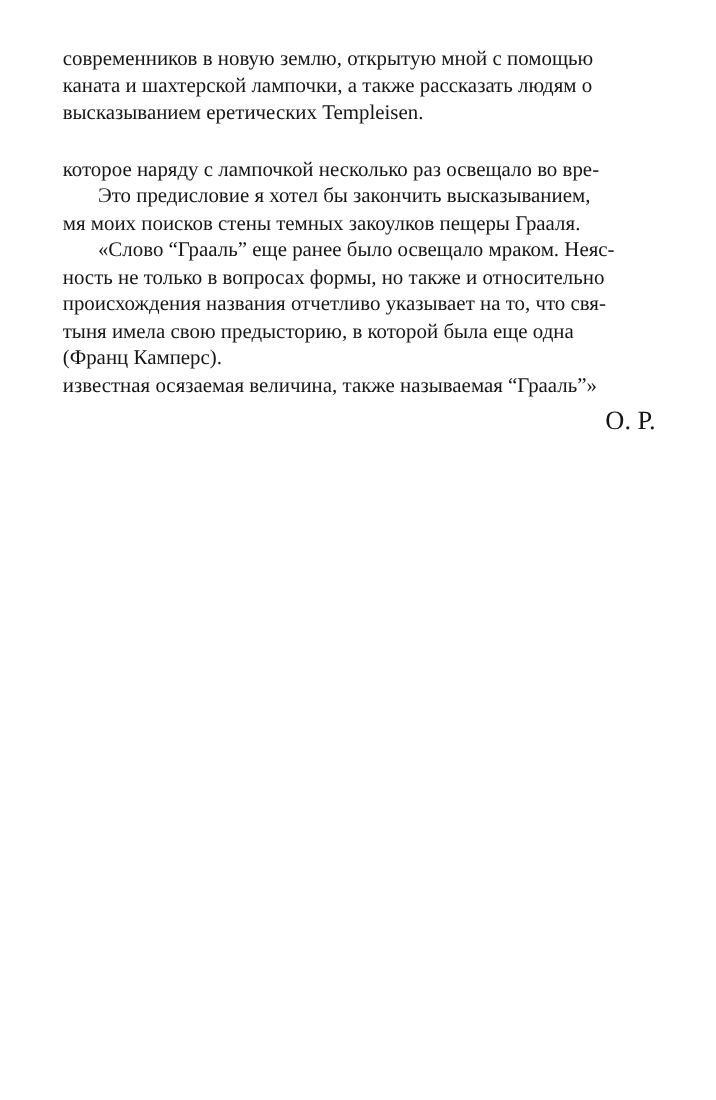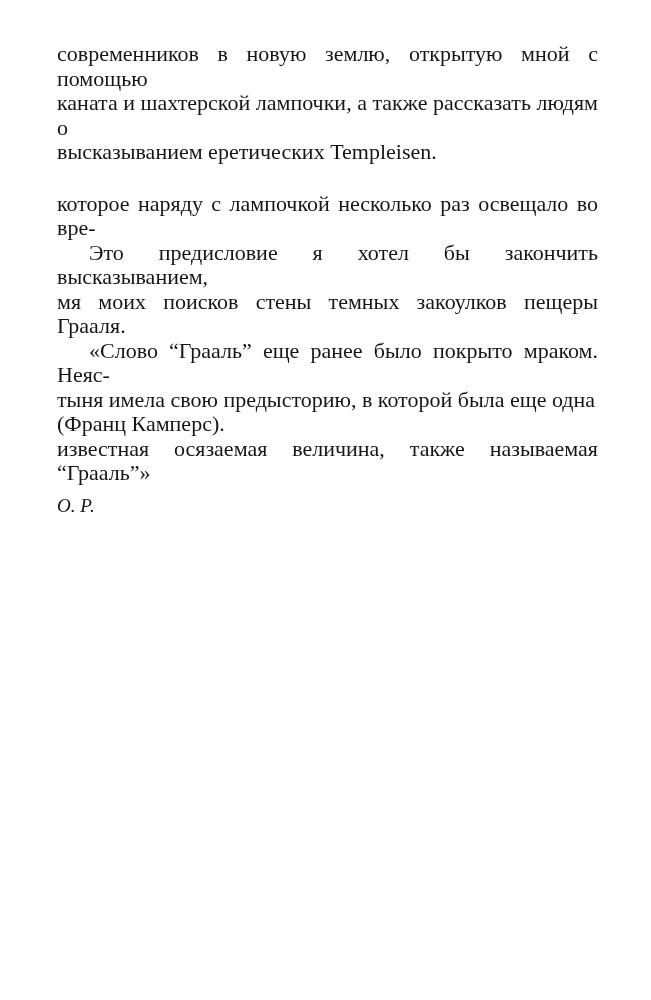--- a/index.html
+++ b/index.html
@@ -16,32 +16,32 @@
       color: #161616;
     }
     .page {
       position: absolute;
       left: 57px;
       top: 42px;
       width: 541px;
     }
     .para {
       margin: 0;
-      font-size: 22px;
+      font-size: 19px;
       line-height: 24.5px;
       text-align: justify;
       text-align-last: left;
     }
     .gap {
       height: 27px;
     }
     .signature {
       margin-top: 8px;
-      font-style: italic;
-      font-size: 19px;
+      text-align: right;
+      font-size: 24px;
       line-height: 24px;
       padding-right: 2px;
     }
     .line {
       display: block;
     }
   </style>
 </head>
 <body>
 
@@ -55,21 +55,23 @@
 
   <div class="gap"></div>
 
   <p class="para">
     <span class="line">которое наряду с лампочкой несколько раз освещало во вре-</span>
     <span class="line" style="text-indent:32px">Это предисловие я хотел бы закончить высказыванием,</span>
     <span class="line">мя моих поисков стены темных закоулков пещеры Грааля.</span>
   </p>
 
   <p class="para">
-    <span class="line" style="text-indent:32px">«Слово “Грааль” еще ранее было покрыто мраком. Неяс-</span>
+    <span class="line" style="text-indent:32px">«Слово “Грааль” еще ранее было освещало мраком. Неяс-</span>
+    <span class="line">ность не только в вопросах формы, но также и относительно</span>
+    <span class="line">происхождения названия отчетливо указывает на то, что свя-</span>
     <span class="line">тыня имела свою предысторию, в которой была еще одна</span>
     <span class="line">(Франц Камперс).</span>
     <span class="line">известная осязаемая величина, также называемая “Грааль”»</span>
   </p>
 
   <div class="signature">О. Р.</div>
 
 </div>
 
 </body></html>

